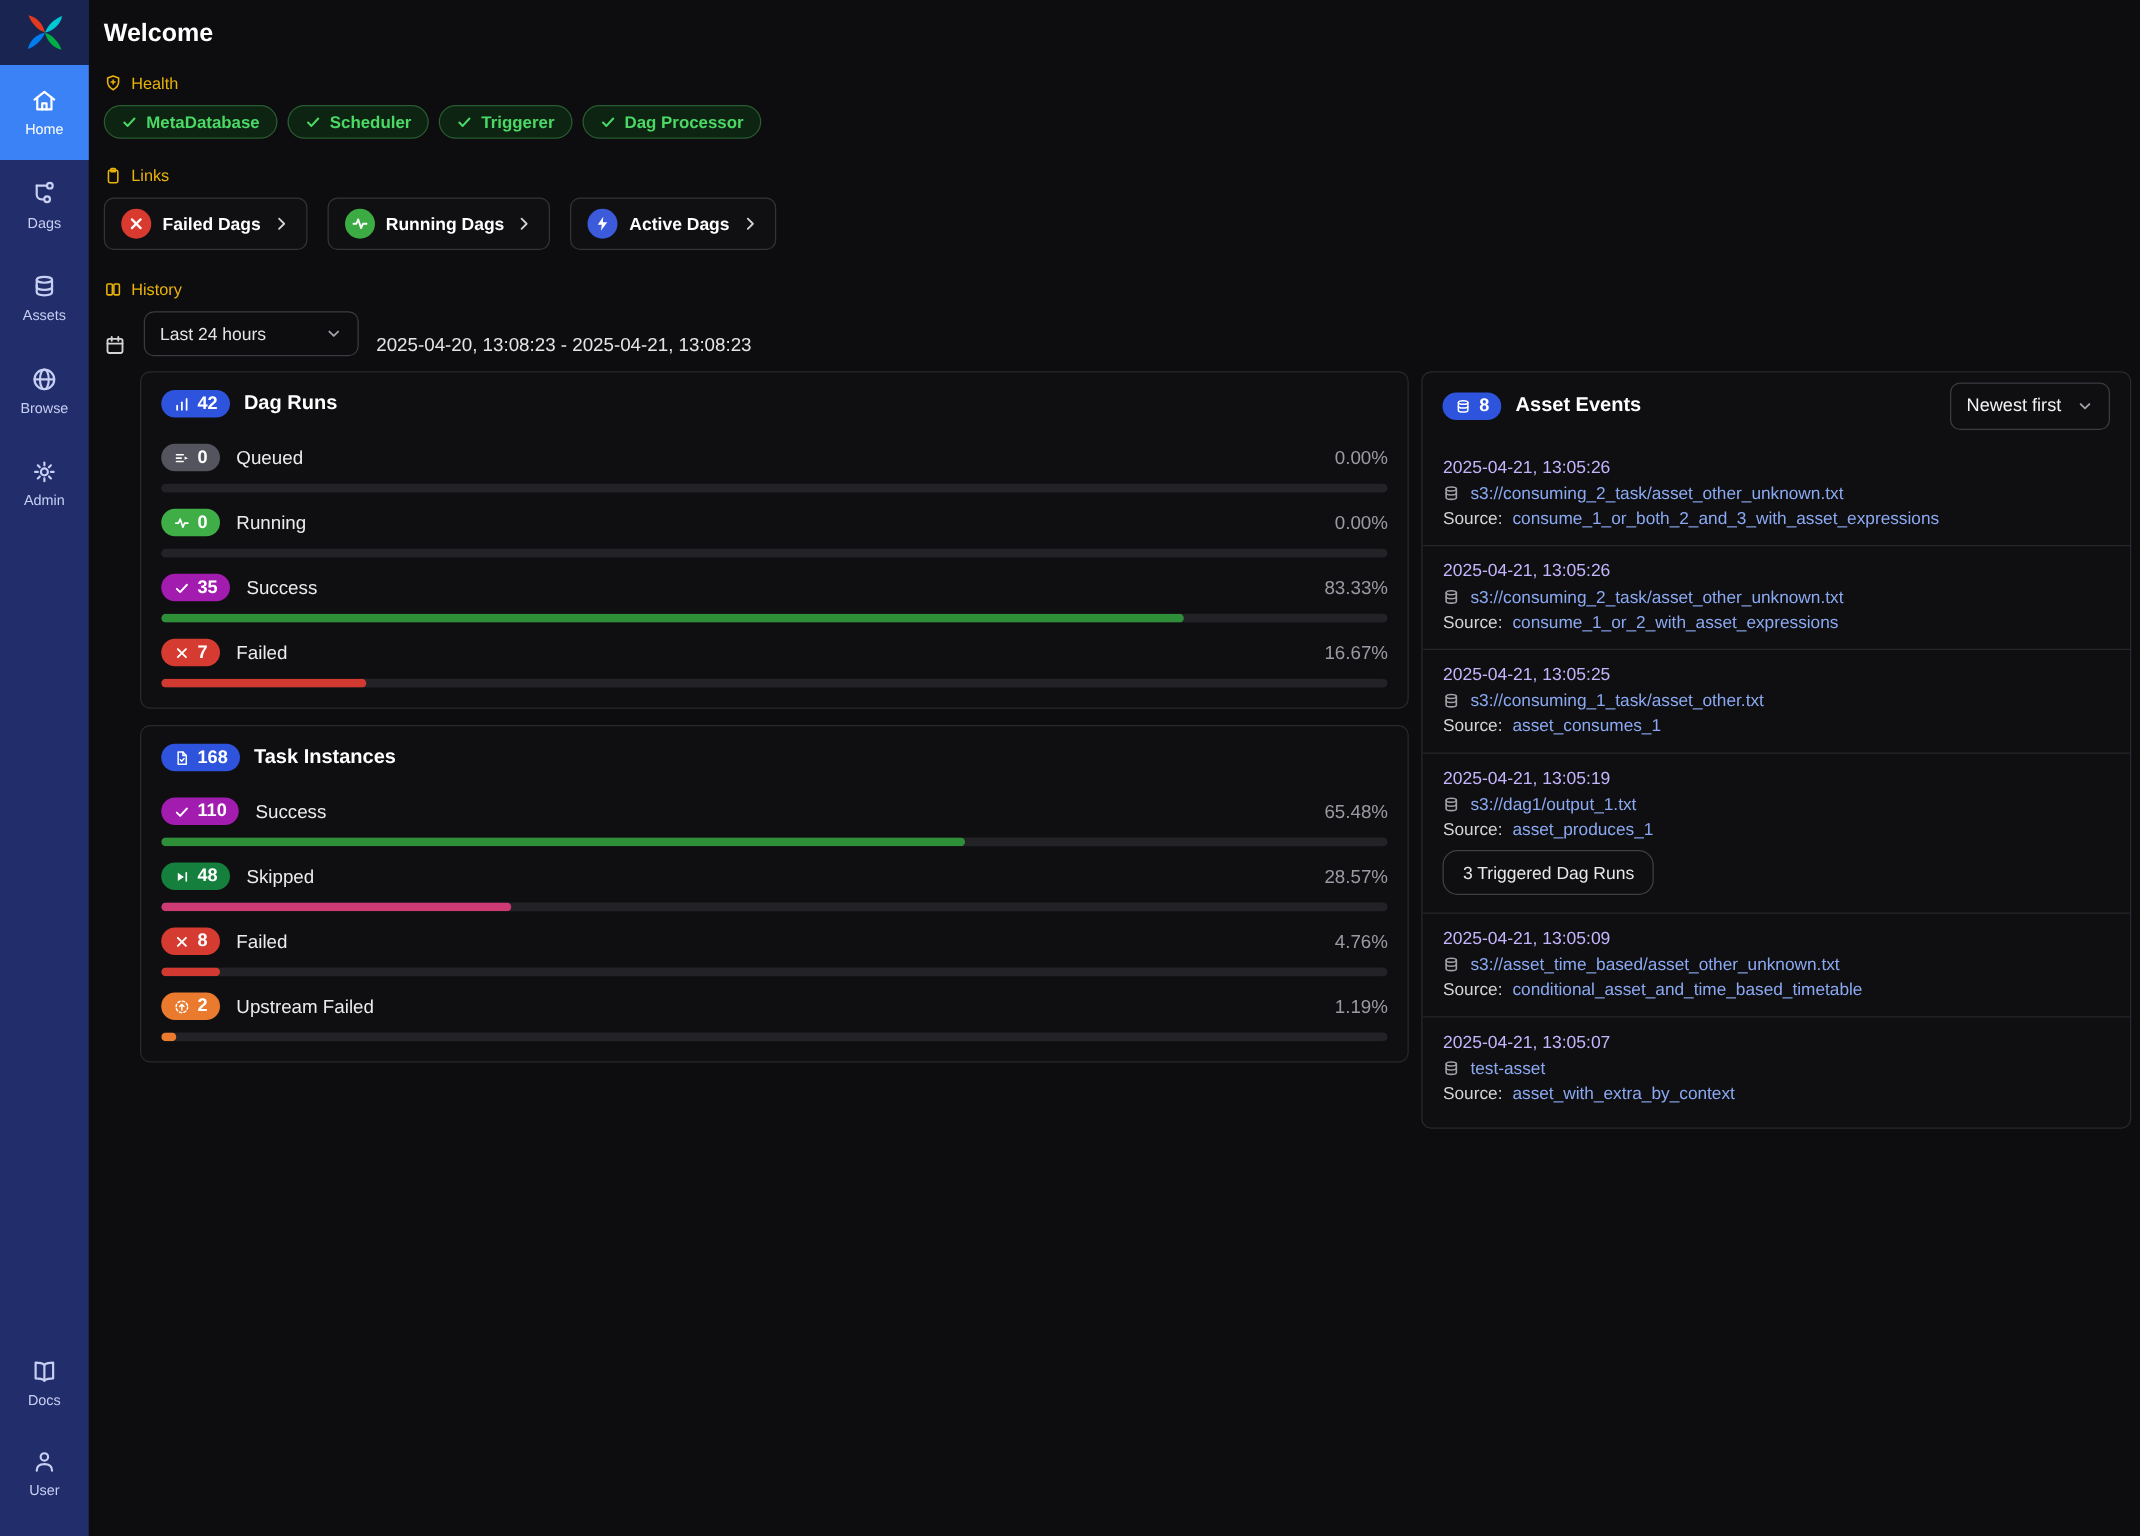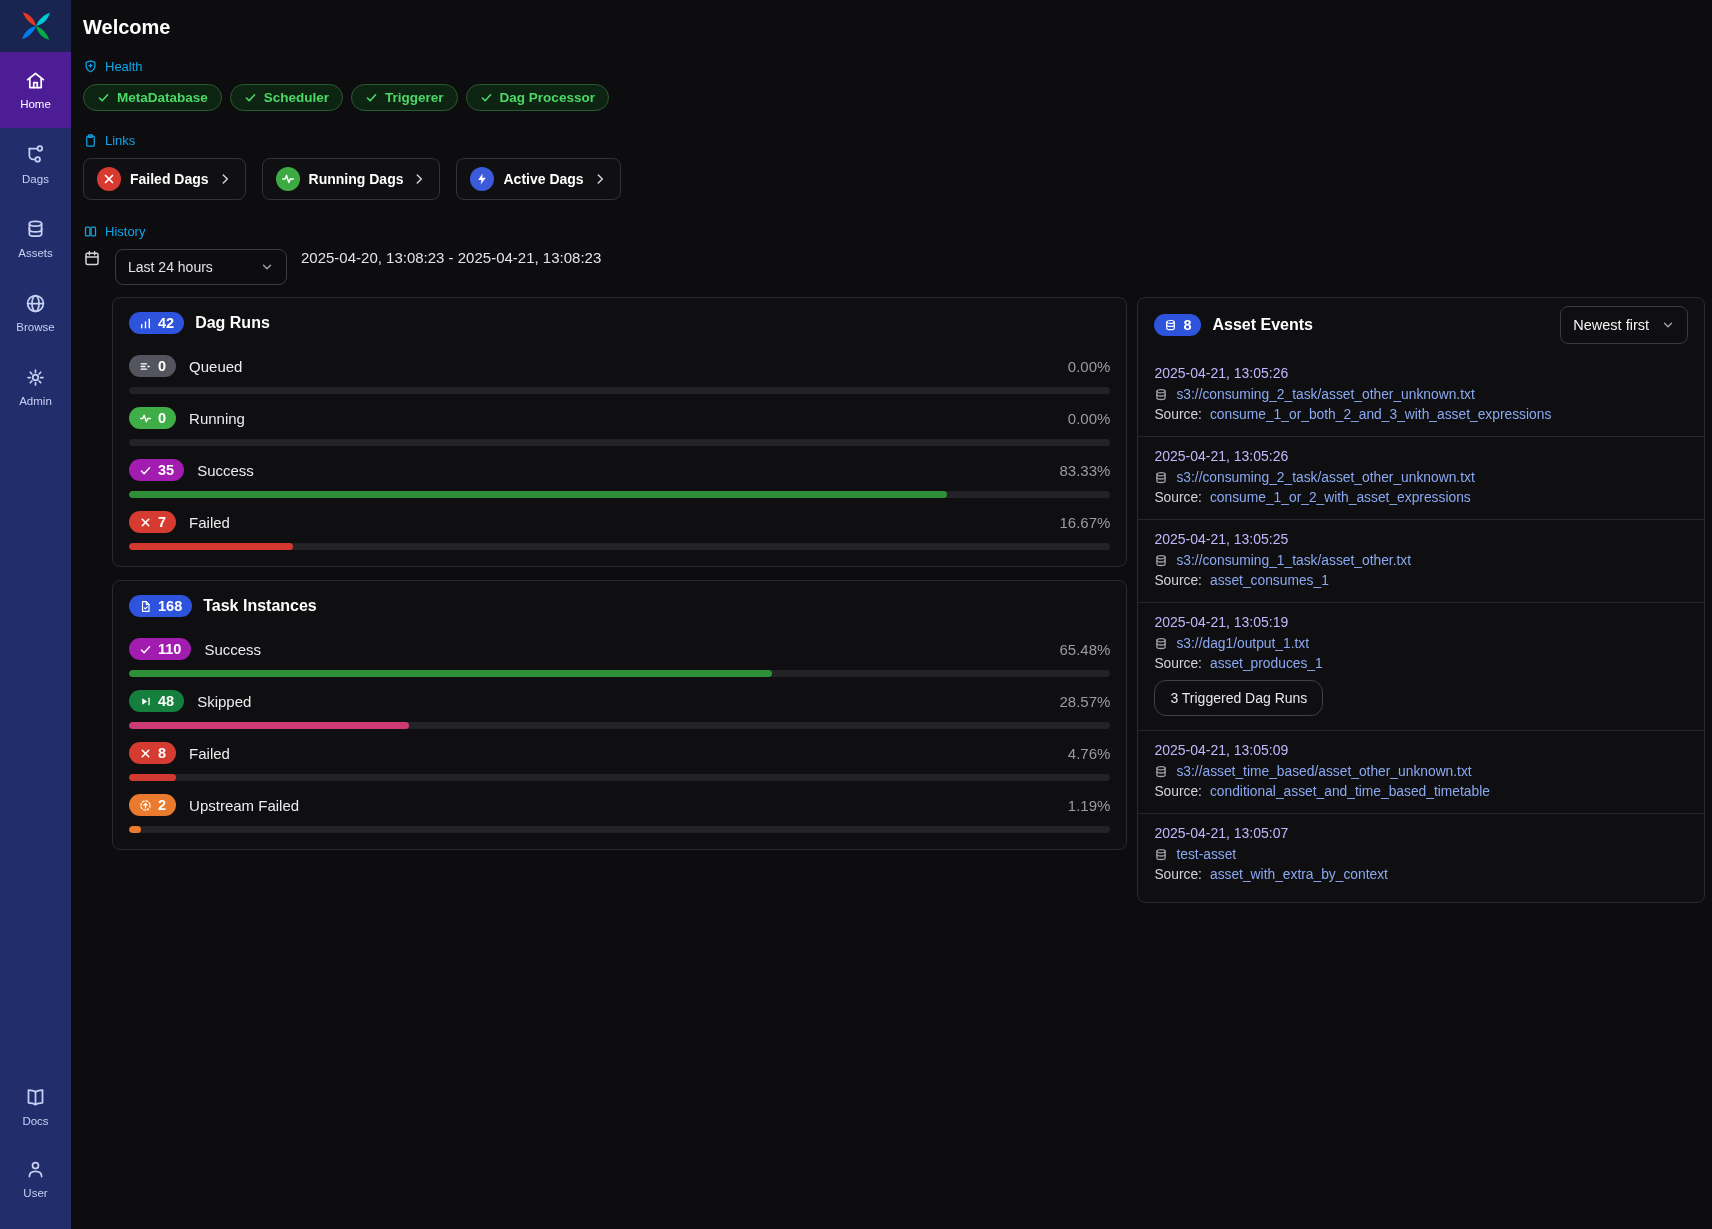--- a/index.html
+++ b/index.html
@@ -6,49 +6,49 @@
   html,body { background:#0d0d0f; }
   body { font-family:"Liberation Sans", sans-serif; color:#e8e8ea; }
   .app { display:flex; width:1712px; height:1229px; overflow:hidden; }
 
   
   .sidebar { width:71px; min-width:71px; background:#222d6b; display:flex; flex-direction:column; }
   .logo-box { height:52px; background:#1a2450; display:flex; align-items:center; justify-content:center; }
   .nav-item { height:74px; display:flex; flex-direction:column; align-items:center; justify-content:center; gap:7px;
               color:#c7cff2; font-size:11.5px; cursor:pointer; }
   .nav-item svg { width:21px; height:21px; }
-  .nav-item.active { background:#4c1d95; color:#ffffff; height:76px; }
+  .nav-item.active { background:#3b82f6; color:#ffffff; height:76px; }
   .sidebar .spacer { flex:1; }
   .nav-item.bottom { height:72px; }
   .sidebar .pad-bottom { height:14px; }
 
   
   .main { flex:1; padding:14px 7px 0 12px; overflow:hidden; }
   .page-title { font-size:20px; font-weight:700; color:#fff; margin:2px 0 20px; }
 
-  .section-label { display:flex; align-items:center; gap:7px; color:#0ea5e9; font-size:13px; margin-bottom:10px; }
+  .section-label { display:flex; align-items:center; gap:7px; color:#eab308; font-size:13px; margin-bottom:10px; }
   .section-label svg { width:15px; height:15px; }
 
   .health-row { display:flex; gap:8px; margin-bottom:22px; }
   .health-badge { display:flex; align-items:center; gap:7px; border:1px solid #2a5c31; background:#0d2413;
                   color:#4bd865; border-radius:999px; padding:5px 13px; font-size:13.5px; font-weight:600; }
   .health-badge svg { width:13px; height:13px; }
 
   .links-row { display:flex; gap:16px; margin-bottom:24px; }
   .link-btn { display:flex; align-items:center; gap:9px; padding:8px 13px; border:1px solid #333338;
               border-radius:8px; background:#101013; color:#fff; font-weight:700; font-size:14px; cursor:pointer; }
   .icon-circle { width:24px; height:24px; border-radius:50%; display:flex; align-items:center; justify-content:center; }
   .icon-circle svg { width:14px; height:14px; }
   .icon-circle.red { background:#d93a30; }
   .icon-circle.green { background:#3dab44; }
   .icon-circle.blue { background:#3b5bdb; }
   .link-btn .chev { color:#d4d4d8; display:flex; }
   .link-btn .chev svg { width:14px; height:14px; }
 
-  .history-row { display:flex; align-items:flex-start; gap:14px; margin-bottom:12px; color:#e4e4e7; }
+  .history-row { display:flex; align-items:flex-end; gap:14px; margin-bottom:12px; color:#e4e4e7; }
   .history-row > svg { width:18px; height:18px; color:#d4d4d8; }
   .range-select { width:172px; height:36px; border:1px solid #3b3b41; border-radius:8px; display:flex;
                   align-items:center; justify-content:space-between; padding:0 12px; font-size:14px; cursor:pointer; }
   .range-select svg { width:14px; height:14px; color:#a1a1aa; }
   .range-text { font-size:15px; }
 
   .content-grid { display:flex; gap:10px; align-items:flex-start;padding-left:29px; }
   .left-col { width:1034px; display:flex; flex-direction:column; gap:13px; }
   .right-col { width:578px; }
 

